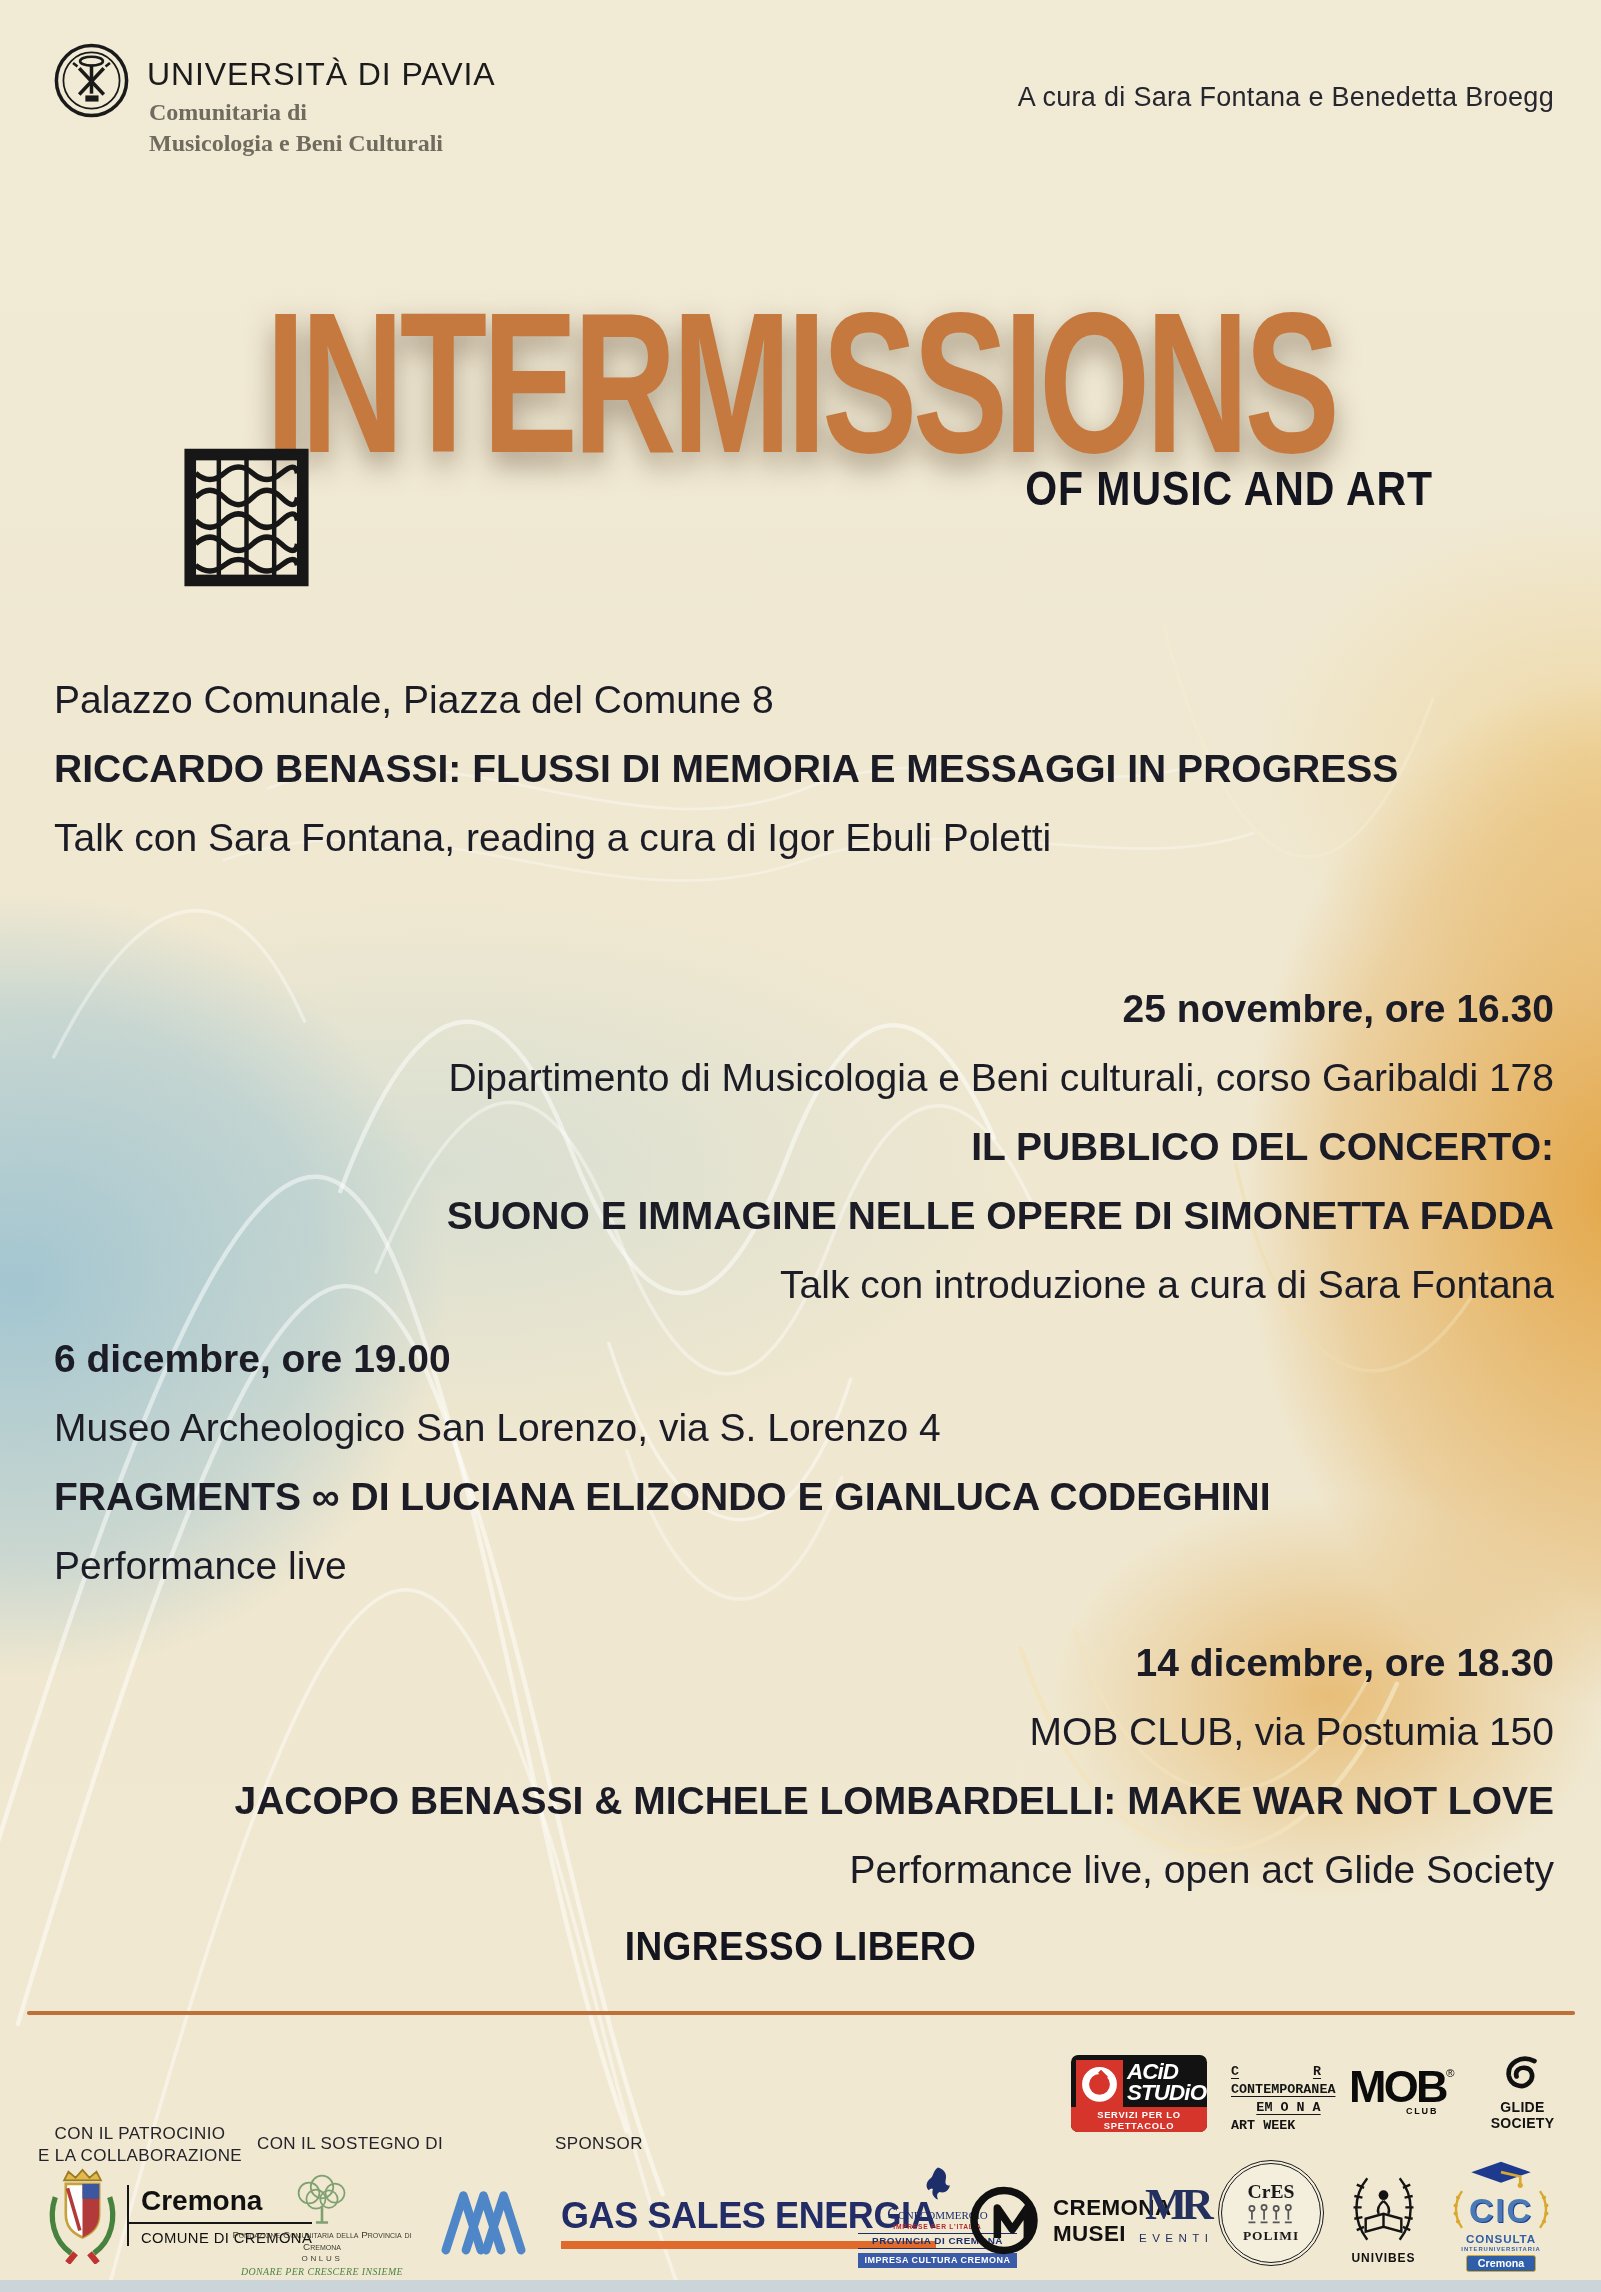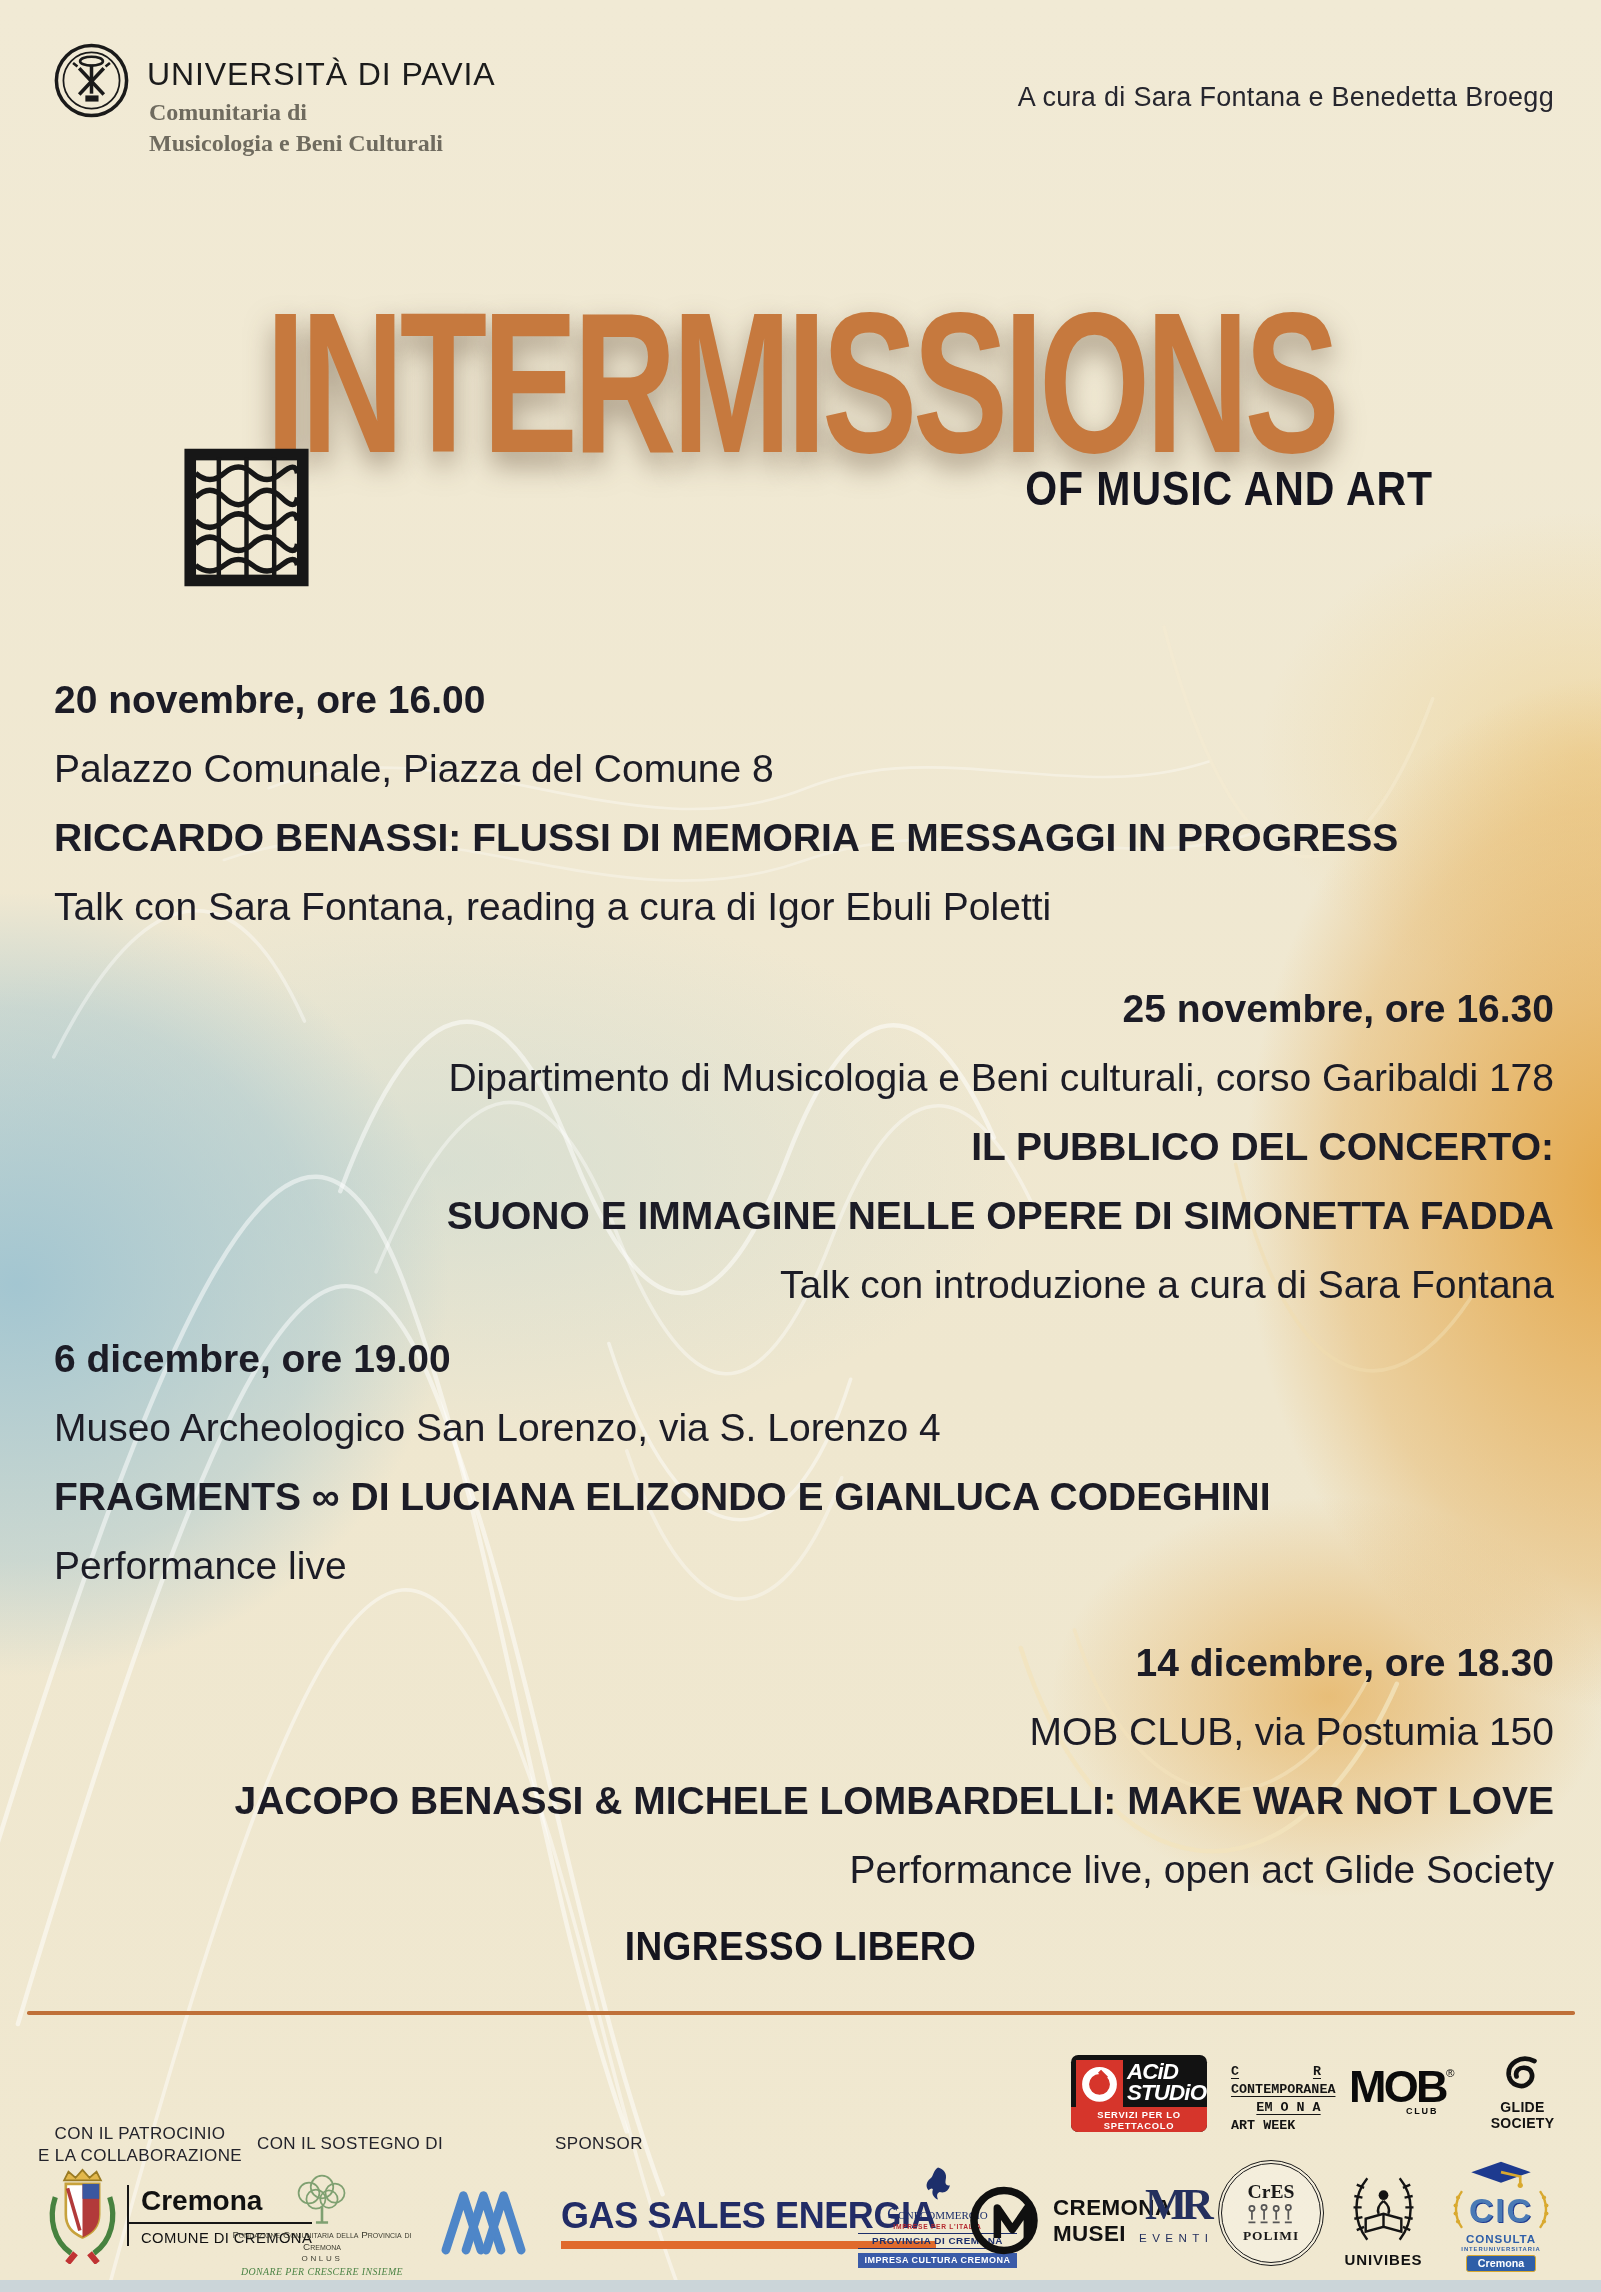--- a/index.html
+++ b/index.html
@@ -94,21 +94,21 @@
   .mre-name{font-family:"Liberation Serif",serif;font-weight:700;font-size:45px;line-height:43px;letter-spacing:-6.3px;}
   .mre-sub{font-size:11.6px;letter-spacing:5.4px;margin-top:5.4px;}
   .cres{position:absolute;left:1218px;top:2160px;width:106px;height:106px;border:4.5px double #1a1a1a;
         border-radius:50%;display:flex;flex-direction:column;align-items:center;justify-content:center;
         font-family:"Liberation Serif",serif;color:#1a1a1a;background:rgba(255,255,255,.25);}
   .cres-l1{font-weight:700;font-size:19.7px;line-height:19.7px;}
   .cres-fig{width:52px;height:23px;margin:1.8px 0;}
   .cres-l2{font-size:13.4px;font-weight:700;letter-spacing:0.9px;}
   .univ{position:absolute;left:1338px;top:2166px;width:91px;text-align:center;color:#111;}
   .univ-icon{width:81px;height:86px;}
-  .univ-name{font-size:15px;font-weight:700;letter-spacing:0.9px;margin-top:-3.6px;}
+  .univ-name{font-size:12px;font-weight:700;letter-spacing:0.9px;margin-top:-3.6px;}
   .cic{position:absolute;left:1449px;top:2158px;width:104px;display:flex;flex-direction:column;align-items:center;}
   .cic-cap{width:70px;height:30px;}
   .cic-mid{display:flex;align-items:center;gap:2.7px;margin-top:-1.8px;}
   .cic-laurel{width:16px;height:47px;}
   .cic-name{font-weight:700;font-size:34px;line-height:36px;color:#4a7ab5;letter-spacing:1.8px;
             text-shadow:0.9px 0.9px 0 #1d3a8f;}
   .cic-l2{font-size:11.6px;font-weight:700;color:#2f5fa8;letter-spacing:0.9px;margin-top:-0.9px;}
   .cic-l3{font-size:5.9px;font-weight:700;color:#2f5fa8;letter-spacing:0.9px;margin-top:0.9px;}
   .cic-l4{background:#2f5fa8;color:#fff;font-size:10.7px;font-weight:700;padding:0.9px 10.7px 1.8px;
           border-radius:2.7px;border:0.9px solid #d9a92f;margin-top:2.7px;}
@@ -166,21 +166,20 @@
       <path d="M13 28 q 16 14 32 0 t 32 0 t 32 0 t 18 0"></path>
       <path d="M13 55 q 16 -16 32 0 t 32 0 t 32 0 t 18 0"></path>
       <path d="M13 81 q 16 15 32 0 t 32 0 t 32 0 t 18 0"></path>
       <path d="M13 107 q 16 -15 32 0 t 32 0 t 32 0 t 18 0"></path>
       <path d="M13 131 q 16 13 32 0 t 32 0 t 32 0 t 18 0"></path>
     </g>
   </svg>
   <div class="subtitle">OF MUSIC AND ART</div>
 
   <div class="event ev-left e1">
-    <div class="b">20 novembre, ore 16.00</div>
     <div>Palazzo Comunale, Piazza del Comune 8</div>
     <div class="evt-title">RICCARDO BENASSI: FLUSSI DI MEMORIA E MESSAGGI IN PROGRESS</div>
     <div>Talk con Sara Fontana, reading a cura di Igor Ebuli Poletti</div>
   </div>
   <div class="event ev-right e2">
     <div class="b">25 novembre, ore 16.30</div>
     <div>Dipartimento di Musicologia e Beni culturali, corso Garibaldi 178</div>
     <div class="evt-title">IL PUBBLICO DEL CONCERTO:
 SUONO E IMMAGINE NELLE OPERE DI SIMONETTA FADDA</div>
     <div>Talk con introduzione a cura di Sara Fontana</div>

